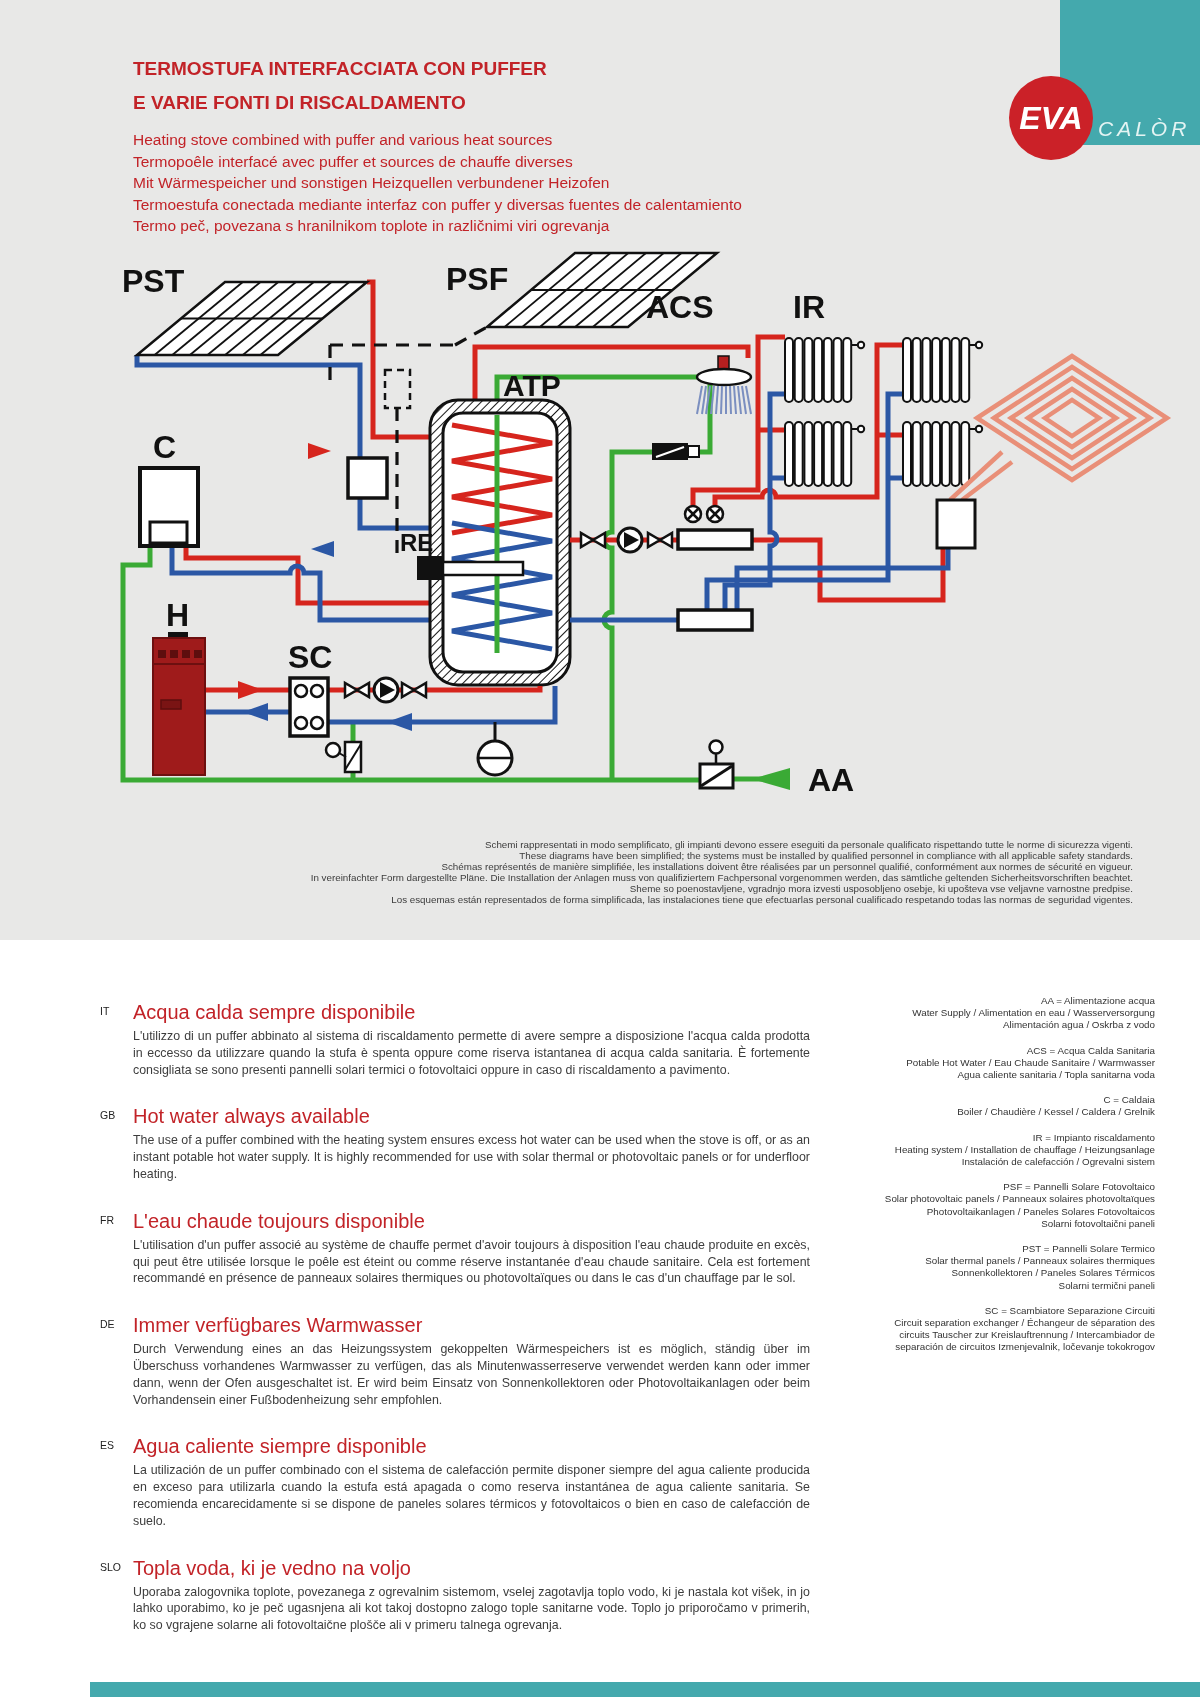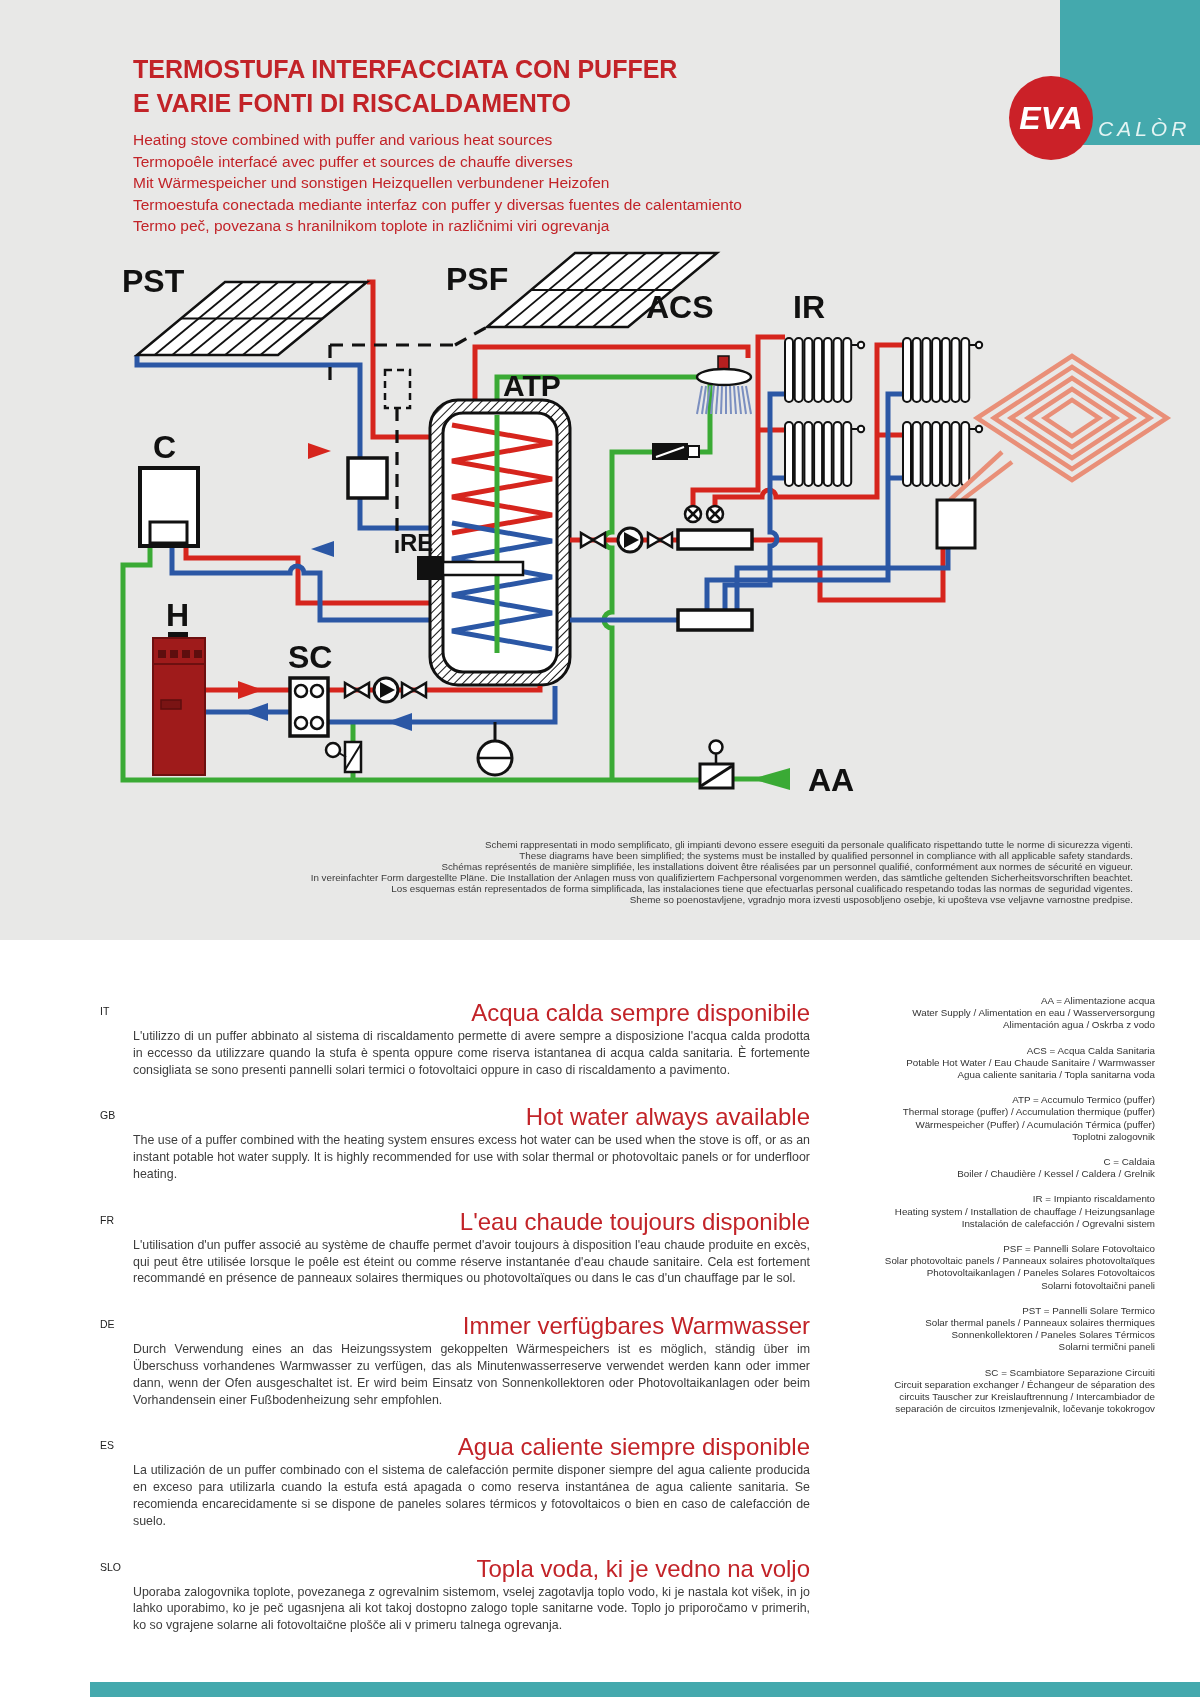--- a/index.html
+++ b/index.html
@@ -12,31 +12,31 @@
   .logo-circle{
     position:absolute;left:1009px;top:76px;width:84px;height:84px;border-radius:50%;
     background:#cb2128;display:flex;align-items:center;justify-content:center;
   }
   .logo-eva{color:#ffffff;font-style:italic;font-weight:bold;font-size:32px;letter-spacing:0px;}
   .logo-calor{
     position:absolute;left:1098px;top:117px;color:#e4f4f3;font-style:italic;
     font-size:21px;letter-spacing:4px;font-weight:500;
   }
   .title-block{position:absolute;left:133px;top:52px;width:820px;}
-  .title-line{color:#c22328;font-weight:bold;font-size:25px;line-height:34px;letter-spacing:0px;}
+  .title-line{color:#c22328;font-weight:bold;font-size:19px;line-height:34px;letter-spacing:0px;}
   .subtitles{position:absolute;left:133px;top:129px;width:860px;}
   .subtitle-line{color:#c22328;font-size:15.5px;line-height:21.5px;}
   .disclaimer{position:absolute;left:133px;top:840px;width:1000px;}
   .disclaimer-line{font-size:9.8px;line-height:10.9px;color:#3c3c3c;text-align:right;}
   svg text{font-family:"Liberation Sans", sans-serif;}
 
   .sections{position:absolute;left:100px;top:1000px;width:710px;}
   .section{display:grid;grid-template-columns:33px 677px;margin-bottom:26px;}
   .lang-code{font-size:10.5px;color:#222;padding-top:5px;}
-  .section-heading{color:#c22328;font-size:24px;font-weight:400;margin:0 0 3px 0;line-height:25px;text-align:right;}
+  .section-heading{color:#c22328;font-size:20px;font-weight:400;margin:0 0 3px 0;line-height:25px;}
   .section-body{font-size:12.4px;line-height:16.8px;text-align:justify;color:#3d3d3d;}
 
   .legend{position:absolute;left:865px;top:995px;width:290px;}
   .legend-item{margin-bottom:13px;text-align:right;}
   .legend-line{font-size:9.8px;line-height:12.2px;color:#333;white-space:nowrap;}
   .teal-bar{position:absolute;left:90px;top:1682px;width:1110px;height:15px;background:#44a9ad;}
 </style>
 </head>
 <body>
 
@@ -324,22 +324,22 @@
     <polygon points="790,768 790,790 752,779" fill="#3aaa35"></polygon>
     <text x="808" y="791" font-size="32" font-weight="bold" fill="#111">AA</text>
   </g>
 </svg>
 
 <div class="disclaimer">
   <div class="disclaimer-line">Schemi rappresentati in modo semplificato, gli impianti devono essere eseguiti da personale qualificato rispettando tutte le norme di sicurezza vigenti.</div>
   <div class="disclaimer-line">These diagrams have been simplified; the systems must be installed by qualified personnel in compliance with all applicable safety standards.</div>
   <div class="disclaimer-line">Schémas représentés de manière simplifiée, les installations doivent être réalisées par un personnel qualifié, conformément aux normes de sécurité en vigueur.</div>
   <div class="disclaimer-line">In vereinfachter Form dargestellte Pläne. Die Installation der Anlagen muss von qualifiziertem Fachpersonal vorgenommen werden, das sämtliche geltenden Sicherheitsvorschriften beachtet.</div>
+  <div class="disclaimer-line">Sheme so poenostavljene, vgradnjo mora izvesti usposobljeno osebje, ki upošteva vse veljavne varnostne predpise.</div>
   <div class="disclaimer-line">Los esquemas están representados de forma simplificada, las instalaciones tiene que efectuarlas personal cualificado respetando todas las normas de seguridad vigentes.</div>
-  <div class="disclaimer-line">Sheme so poenostavljene, vgradnjo mora izvesti usposobljeno osebje, ki upošteva vse veljavne varnostne predpise.</div>
 </div>
 
 <div class="sections">
   <div class="section">
     <div class="lang-code">IT</div>
     <div>
       <h2 class="section-he section-heading">Acqua calda sempre disponibile</h2>
       <div class="section-body">L'utilizzo di un puffer abbinato al sistema di riscaldamento permette di avere sempre a disposizione l'acqua calda prodotta in eccesso da utilizzare quando la stufa è spenta oppure come riserva istantanea di acqua calda sanitaria. È fortemente consigliata se sono presenti pannelli solari termici o fotovoltaici oppure in caso di riscaldamento a pavimento.</div>
     </div>
   </div>
@@ -383,26 +383,20 @@
 <div class="legend">
   <div class="legend-item">
     <div class="legend-line">AA = Alimentazione acqua</div>
     <div class="legend-line">Water Supply / Alimentation en eau / Wasserversorgung</div>
     <div class="legend-line">Alimentación agua / Oskrba z vodo</div>
   </div>
   <div class="legend-item">
     <div class="legend-line">ACS = Acqua Calda Sanitaria</div>
     <div class="legend-line">Potable Hot Water / Eau Chaude Sanitaire / Warmwasser</div>
     <div class="legend-line">Agua caliente sanitaria / Topla sanitarna voda</div>
-  </div>
-  <div class="legend-item">
-    <div class="legend-line">ATP = Accumulo Termico (puffer)</div>
-    <div class="legend-line">Thermal storage (puffer) / Accumulation thermique (puffer)</div>
-    <div class="legend-line">Wärmespeicher (Puffer) / Acumulación Térmica (puffer)</div>
-    <div class="legend-line">Toplotni zalogovnik</div>
   </div>
   <div class="legend-item">
     <div class="legend-line">C = Caldaia</div>
     <div class="legend-line">Boiler / Chaudière / Kessel / Caldera / Grelnik</div>
   </div>
   <div class="legend-item">
     <div class="legend-line">IR = Impianto riscaldamento</div>
     <div class="legend-line">Heating system / Installation de chauffage / Heizungsanlage</div>
     <div class="legend-line">Instalación de calefacción / Ogrevalni sistem</div>
   </div>

